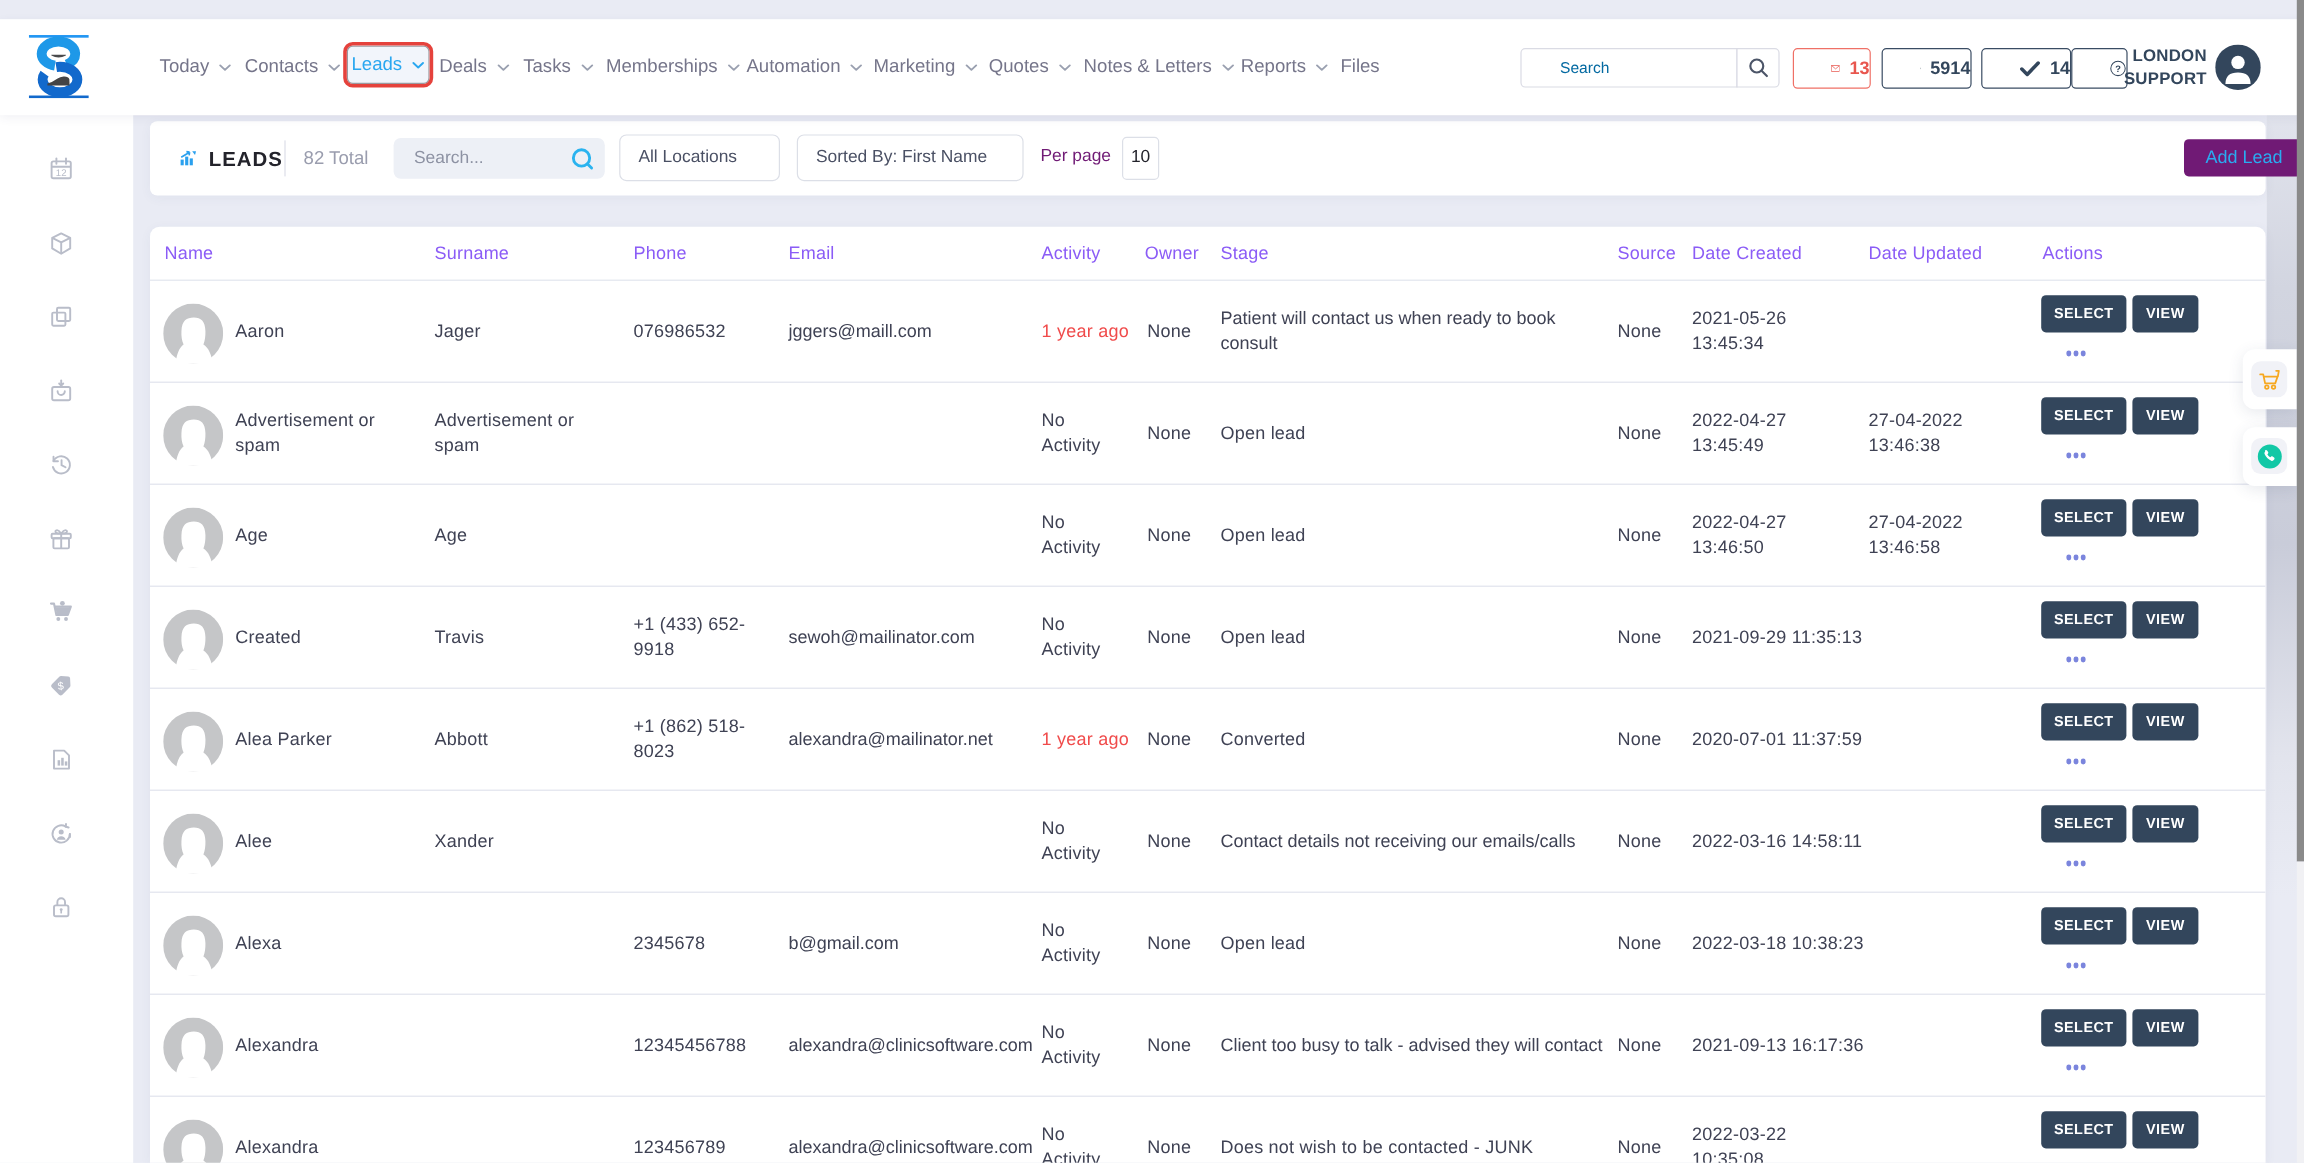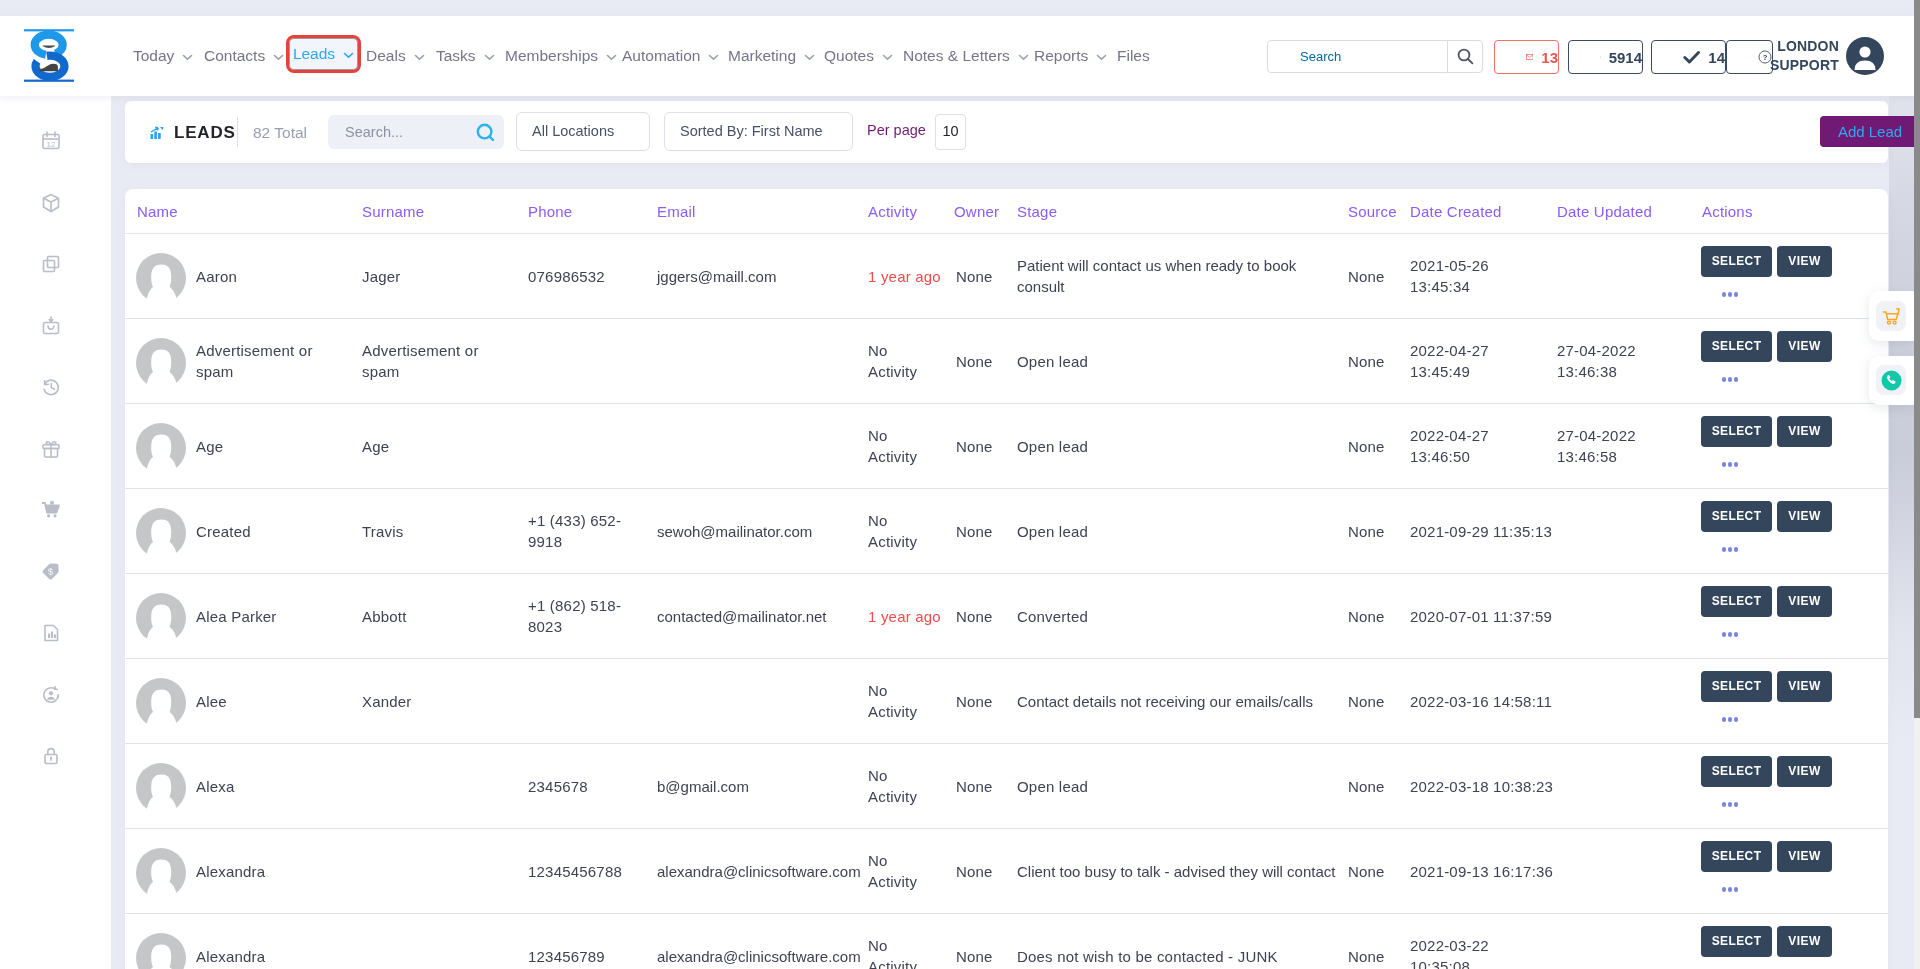--- a/index.html
+++ b/index.html
@@ -441,21 +441,21 @@
 <div class="cell c-name">
         <span>Alea Parker</span>
       </div>
 <div class="cell c-sur">
         <span>Abbott</span>
       </div>
 <div class="cell c-ph">
         <span>+1 (862) 518-<br>8023</span>
       </div>
 <div class="cell c-em">
-        <span>contacted@mailinator.net</span>
+        <span>alexandra@mailinator.net</span>
       </div>
 <div class="cell c-act red">
         <span>1 year ago</span>
       </div>
 <div class="cell c-own">
         <span>None</span>
       </div>
 <div class="cell c-stage">
         <span>Converted</span>
       </div>

